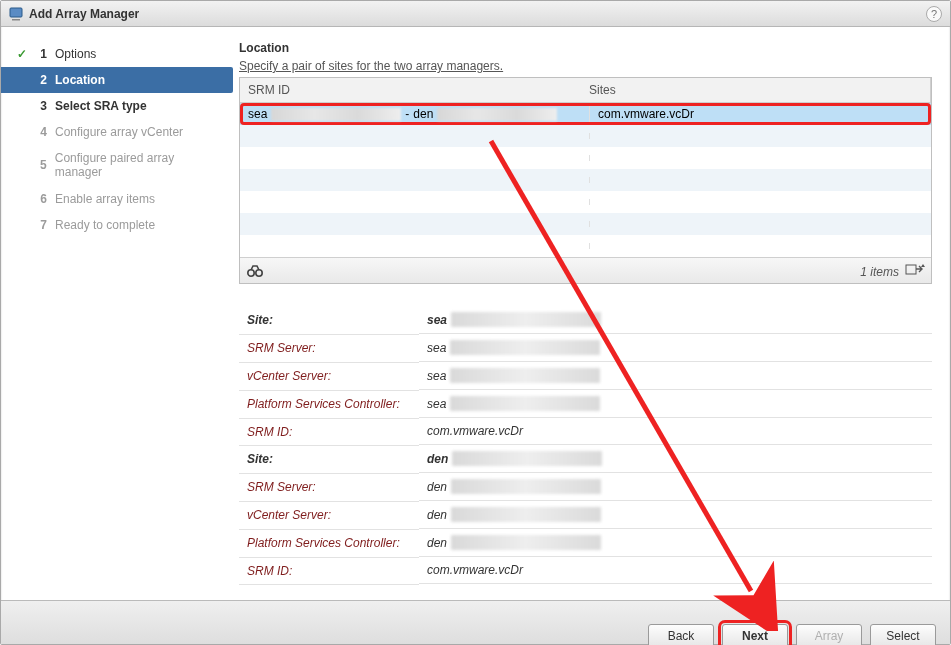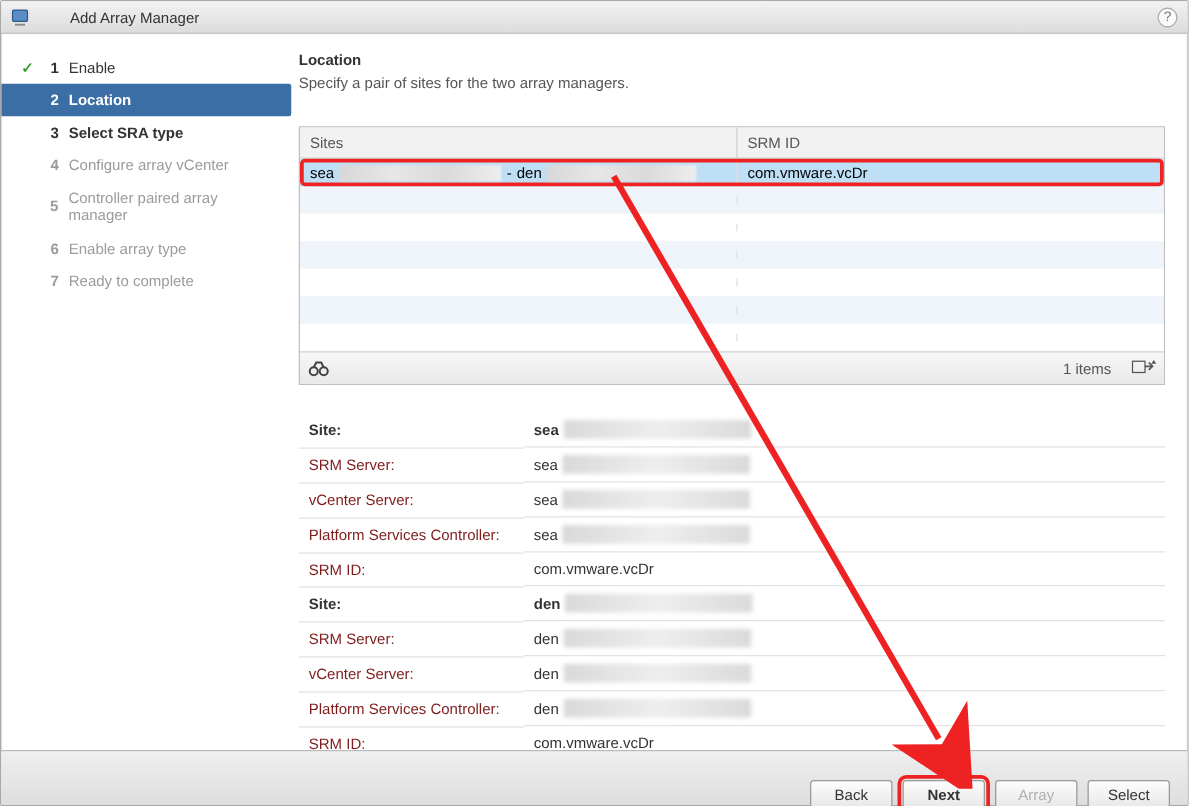--- a/index.html
+++ b/index.html
@@ -1,56 +1,56 @@
 <!DOCTYPE html>
 <html><head>
   <meta charset="utf-8">
   <style>
     * { margin:0; padding:0; box-sizing:border-box; font-family:Arial,Helvetica,sans-serif; font-size:12px; }
     body { background:#f4f4f4; display:flex; align-items:center; justify-content:center; height:645px; width:951px; overflow:hidden; }
     .wizard-shell { width:951px; height:645px; background:#fff; border:1px solid #a9a9a9; display:flex; flex-direction:column; box-shadow:inset 0 0 2px rgba(0,0,0,.2); border-radius:2px; }
     .titlebar { height:26px; background:linear-gradient(#f2f2f2,#dcdcdc); border-bottom:1px solid #b6b6b6; display:flex; align-items:center; padding:0 8px; gap:6px; position:relative; }
     .title-icon { width:14px; height:14px; display:flex; align-items:center; justify-content:center; }
-    .titlebar-title { font-weight:normal; color:#333;margin-left:27px; }
+    .titlebar-title { font-weight:bold; color:#333; }
     .help-icon { position:absolute; right:8px; top:5px; width:16px; height:16px; border:1px solid #aaa; border-radius:50%; color:#777; display:flex; align-items:center; justify-content:center; font-size:11px; cursor:pointer; background:#fafafa; }
     .body { flex:1; display:flex; overflow:hidden; }
     .sidebar { width:232px; padding:14px 0 0 0; }
     .step { display:flex; align-items:center; gap:8px; padding:6px 10px 6px 14px; color:#333; border-radius:0 2px 2px 0; }
     .step .chk { width:14px; text-align:center; color:#3a9a32; font-weight:bold; }
     .step .num { font-weight:bold; width:10px; text-align:right; }
     .step.completed .label, .step.completed .num { color:#333; }
     .step.active { background:#3b6ea5; color:#fff; }
     .step.active .num, .step.active .label { color:#fff; font-weight:bold; }
     .step.upcoming { }
     .step.upcoming.enabled .label, .step.upcoming.enabled .num { color:#333; font-weight:bold; }
     .step.upcoming.disabled .label, .step.upcoming.disabled .num { color:#9b9b9b; }
     .step .chk-empty { width:14px; }
     .step.active .chk-empty { background:none; }
     .content { flex:1; padding:14px 18px 10px 6px; display:flex; flex-direction:column; }
     .section-title { font-weight:bold; color:#333; margin-bottom:4px; }
-    .section-desc { color:#555; margin-bottom:28px; }
+    .section-desc { color:#555; margin-bottom:4px;text-decoration:underline; }
     .grid-wrap { border:1px solid #bfbfbf; }
     .grid-head { display:flex; background:#f2f2f2; border-bottom:1px solid #cfcfcf; }
     .grid-head .col { padding:5px 8px; color:#555; font-weight:normal; }
     .col-a { width:350px; border-right:1px solid #cfcfcf; }
     .col-b { flex:1; }
     .grid-body { }
     .row { display:flex; height:22px; align-items:center; }
     .row:nth-child(even) { background:#eef4f9; }
     .row:nth-child(odd) { background:#fff; }
     .row.selected { background:#bedff6; position:relative; }
     .row .cell { padding:3px 8px; }
     .row .cell-a { width:350px; border-right:1px solid #e0e0e0; display:flex; align-items:center; gap:4px; }
     .row .cell-b { flex:1; }
     .row .redact { background:linear-gradient(90deg,#d7d7d7,#e7e7e7,#dadada,#eee); height:13px; border-radius:1px; filter:blur(1px); }
     .row.selected .outline { position:absolute; inset:0; border:3px solid #e22; border-radius:4px; pointer-events:none; }
     .grid-footer { height:26px; border-top:1px solid #cfcfcf; background:linear-gradient(#f7f7f7,#e9e9e9); display:flex; align-items:center; justify-content:space-between; padding:0 6px; color:#555; }
     .binoc { width:18px; height:14px; }
-    .pager { display:flex; align-items:center; gap:16px; }
-    .details { margin-top:22px; border-collapse:collapse; width:100%; }
+    .pager { display:flex; align-items:flex-end; gap:6px;font-style:italic; }
+    .details { margin-top:22px; border-collapse:collapse; width:100%;font-style:italic; }
     .details td { padding:6px 8px; border-bottom:1px solid #e2e2e2; vertical-align:middle; }
     .details td.key { width:180px; color:#7f1d1d; }
     .details td.site-key { font-weight:bold; color:#333; }
     .details td.val { color:#333; display:flex; align-items:center; gap:4px; }
     .details td.site-val { font-weight:bold; }
     .redact-blk { background:linear-gradient(90deg,#d9d9d9,#eee,#dadada); height:15px; border-radius:1px; filter:blur(1.5px); }
     .footer { height:44px; border-top:1px solid #bababa; background:linear-gradient(#efefef,#dedede); display:flex; align-items:center; justify-content:flex-end; gap:8px; padding:0 14px; }
     .btn { min-width:66px; height:24px; padding:0 14px; border:1px solid #9a9a9a; border-radius:3px; background:linear-gradient(#fdfdfd,#e6e6e6); color:#333; cursor:pointer;margin-top:27px; }
     .btn:disabled { color:#b0b0b0; cursor:default; }
     .btn-highlight { outline:3px solid #e22; outline-offset:1px; border-radius:3px;font-weight:bold; }
@@ -72,62 +72,62 @@
     <span class="titlebar-title">Add Array Manager</span>
     <div class="help-icon">?</div>
   </div>
 
   <div class="body">
 
     <div class="sidebar">
       <div class="step completed">
         <span class="chk">✓</span>
         <span class="num">1</span>
-        <span class="label">Enable</span>
+        <span class="label">Options</span>
       </div>
       <div class="step active">
         <span class="chk-empty"></span>
         <span class="num">2</span>
         <span class="label">Location</span>
       </div>
       <div class="step upcoming enabled">
         <span class="chk-empty"></span>
         <span class="num">3</span>
         <span class="label">Select SRA type</span>
       </div>
       <div class="step upcoming disabled">
         <span class="chk-empty"></span>
         <span class="num">4</span>
         <span class="label">Configure array vCenter</span>
       </div>
       <div class="step upcoming disabled" style="line-height:1.2;">
         <span class="chk-empty"></span>
         <span class="num">5</span>
-        <span class="label">Controller paired array manager</span>
+        <span class="label">Configure paired array manager</span>
       </div>
       <div class="step upcoming disabled">
         <span class="chk-empty"></span>
         <span class="num">6</span>
-        <span class="label">Enable array type</span>
+        <span class="label">Enable array items</span>
       </div>
       <div class="step upcoming disabled">
         <span class="chk-empty"></span>
         <span class="num">7</span>
         <span class="label">Ready to complete</span>
       </div>
     </div>
 
     <div class="content">
       <div class="section-title">Location</div>
       <div class="section-desc">Specify a pair of sites for the two array managers.</div>
 
       <div class="grid-wrap">
         <div class="grid-head">
+          <div class="col col-b">SRM ID</div>
           <div class="col col-a">Sites</div>
-          <div class="col col-b">SRM ID</div>
         </div>
         <div class="grid-body">
           <div class="row selected">
             <div class="outline"></div>
             <div class="cell cell-a">
               <span>sea</span>
               <span class="redact" style="width:130px;"></span>
               <span> - </span>
               <span>den</span>
               <span class="redact" style="width:120px;"></span>

